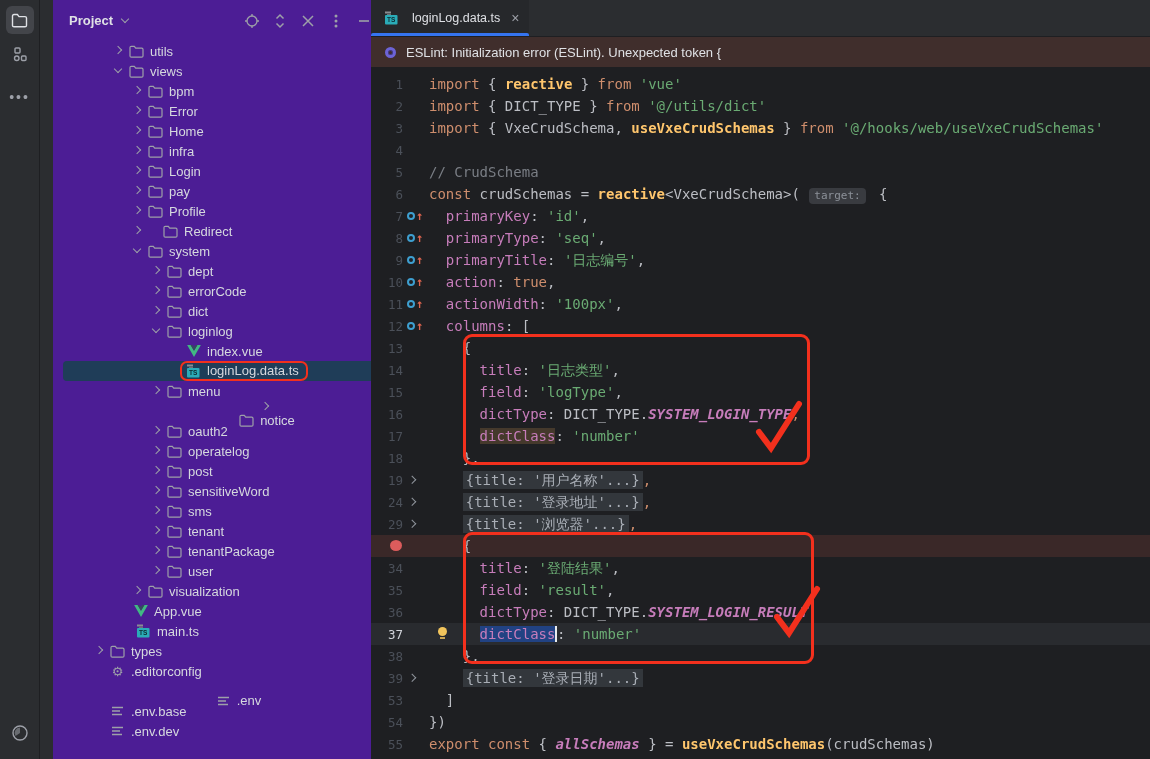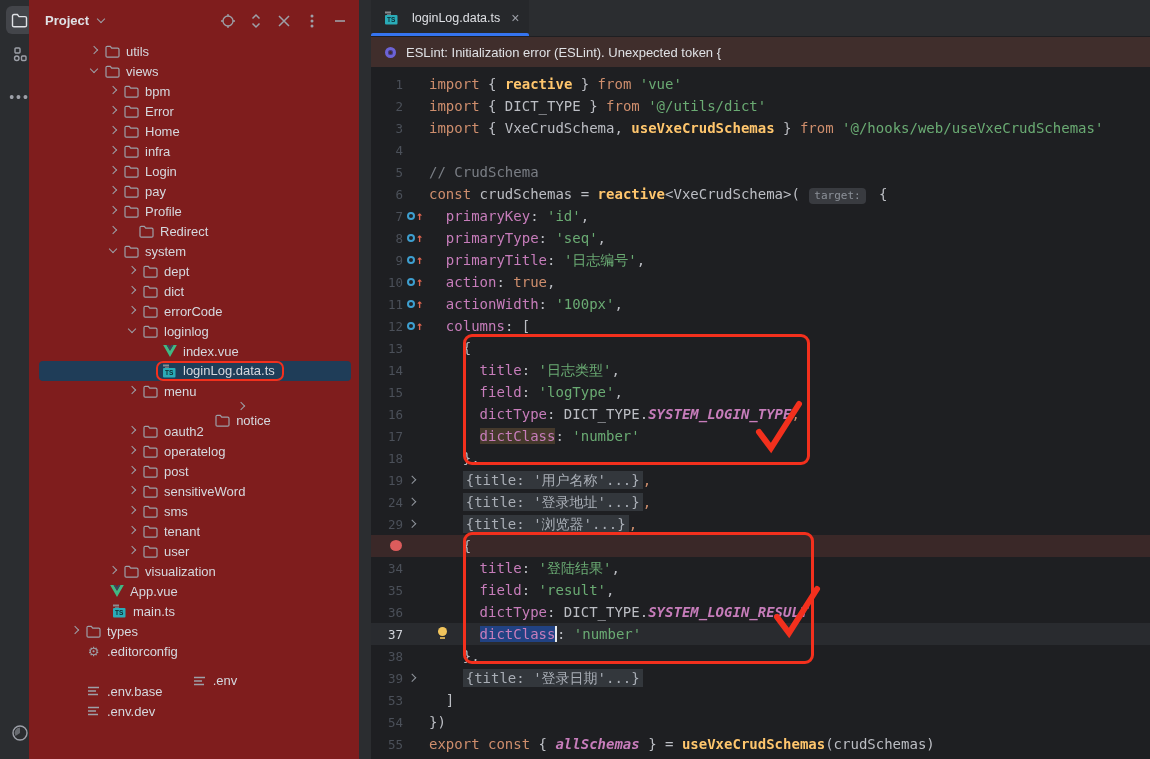--- a/index.html
+++ b/index.html
@@ -11,21 +11,21 @@
   .rail { position:absolute; left:0; top:0; width:40px; height:759px; background:#2B2D30;
     border-right:1px solid #1E1F22; display:flex; flex-direction:column; align-items:center; }
   .rail-btn { width:28px; height:28px; margin-top:6px; border-radius:6px; display:flex;
     align-items:center; justify-content:center; color:#CED0D6; }
   .rail-btn.active { background:#43454A; }
   .rail-btn svg { display:block; }
   .rail-spacer { flex:1; }
   .rail-dots { color:#9DA0A8; font-size:14px; letter-spacing:2px; margin-top:18px; }
 
   
-  .panel { position:absolute; left:29px; top:0; width:330px; height:759px; background:#7f1d1d; }
+  .panel { position:absolute; left:53px; top:0; width:330px; height:759px; background:#4c1d95; }
   .panel-header { height:41px; display:flex; align-items:center; padding:0 10px 0 16px; }
   .panel-title { color:#DFE1E5; font-size:13px; font-weight:700; }
   .panel-title-chev { margin-left:6px; }
   .ph-icons { margin-left:auto; display:flex; align-items:center; gap:10px; color:#9DA0A8; }
   .ph-icon { width:18px; height:18px; display:flex; align-items:center; justify-content:center; }
   .tree { position:absolute; top:41px; left:0; right:0; bottom:0; overflow:hidden; }
   .trow { height:20px; display:flex; align-items:center; color:#D5D8DE; font-size:13px;
     position:relative; white-space:nowrap; }
   .trow.selected::before { content:""; position:absolute; left:10px; right:8px; top:0; bottom:0;
     background:var(--sel-row); border-radius:4px; }
@@ -305,32 +305,32 @@
           </span>
         </div>
         <div class="trow" style="padding-left: 97px;">
           <span class="chev right"></span>
           <span class="item-body">
             <span class="ticon">
               <svg width="15" height="13" viewBox="0 0 15 13" fill="none" stroke="#9DA0A8" stroke-width="1.2">
                 <path d="M1 11 V2.6 Q1 1.3 2.3 1.3 H5.3 L6.7 3.1 H12.7 Q14 3.1 14 4.4 V11 Q14 12.2 12.7 12.2 H2.3 Q1 12.2 1 11 Z"></path>
               </svg>
             </span>
+            <span>errorCode</span>
+          </span>
+        </div>
+        <div class="trow" style="padding-left: 97px;">
+          <span class="chev right"></span>
+          <span class="item-body">
+            <span class="ticon">
+              <svg width="15" height="13" viewBox="0 0 15 13" fill="none" stroke="#9DA0A8" stroke-width="1.2">
+                <path d="M1 11 V2.6 Q1 1.3 2.3 1.3 H5.3 L6.7 3.1 H12.7 Q14 3.1 14 4.4 V11 Q14 12.2 12.7 12.2 H2.3 Q1 12.2 1 11 Z"></path>
+              </svg>
+            </span>
             <span>dict</span>
-          </span>
-        </div>
-        <div class="trow" style="padding-left: 97px;">
-          <span class="chev right"></span>
-          <span class="item-body">
-            <span class="ticon">
-              <svg width="15" height="13" viewBox="0 0 15 13" fill="none" stroke="#9DA0A8" stroke-width="1.2">
-                <path d="M1 11 V2.6 Q1 1.3 2.3 1.3 H5.3 L6.7 3.1 H12.7 Q14 3.1 14 4.4 V11 Q14 12.2 12.7 12.2 H2.3 Q1 12.2 1 11 Z"></path>
-              </svg>
-            </span>
-            <span>errorCode</span>
           </span>
         </div>
         <div class="trow" style="padding-left: 97px;">
           <span class="chev down"></span>
           <span class="item-body">
             <span class="ticon">
               <svg width="15" height="13" viewBox="0 0 15 13" fill="none" stroke="#9DA0A8" stroke-width="1.2">
                 <path d="M1 11 V2.6 Q1 1.3 2.3 1.3 H5.3 L6.7 3.1 H12.7 Q14 3.1 14 4.4 V11 Q14 12.2 12.7 12.2 H2.3 Q1 12.2 1 11 Z"></path>
               </svg>
             </span>
@@ -442,20 +442,31 @@
         </div>
         <div class="trow" style="padding-left: 97px;">
           <span class="chev right"></span>
           <span class="item-body">
             <span class="ticon">
               <svg width="15" height="13" viewBox="0 0 15 13" fill="none" stroke="#9DA0A8" stroke-width="1.2">
                 <path d="M1 11 V2.6 Q1 1.3 2.3 1.3 H5.3 L6.7 3.1 H12.7 Q14 3.1 14 4.4 V11 Q14 12.2 12.7 12.2 H2.3 Q1 12.2 1 11 Z"></path>
               </svg>
             </span>
             <span>tenant</span>
+          </span>
+        </div>
+        <div class="trow" style="padding-left: 97px;">
+          <span class="chev right"></span>
+          <span class="item-body">
+            <span class="ticon">
+              <svg width="15" height="13" viewBox="0 0 15 13" fill="none" stroke="#9DA0A8" stroke-width="1.2">
+                <path d="M1 11 V2.6 Q1 1.3 2.3 1.3 H5.3 L6.7 3.1 H12.7 Q14 3.1 14 4.4 V11 Q14 12.2 12.7 12.2 H2.3 Q1 12.2 1 11 Z"></path>
+              </svg>
+            </span>
+            <span>tenantPackage</span>
           </span>
         </div>
         <div class="trow" style="padding-left: 97px;">
           <span class="chev right"></span>
           <span class="item-body">
             <span class="ticon">
               <svg width="15" height="13" viewBox="0 0 15 13" fill="none" stroke="#9DA0A8" stroke-width="1.2">
                 <path d="M1 11 V2.6 Q1 1.3 2.3 1.3 H5.3 L6.7 3.1 H12.7 Q14 3.1 14 4.4 V11 Q14 12.2 12.7 12.2 H2.3 Q1 12.2 1 11 Z"></path>
               </svg>
             </span>

